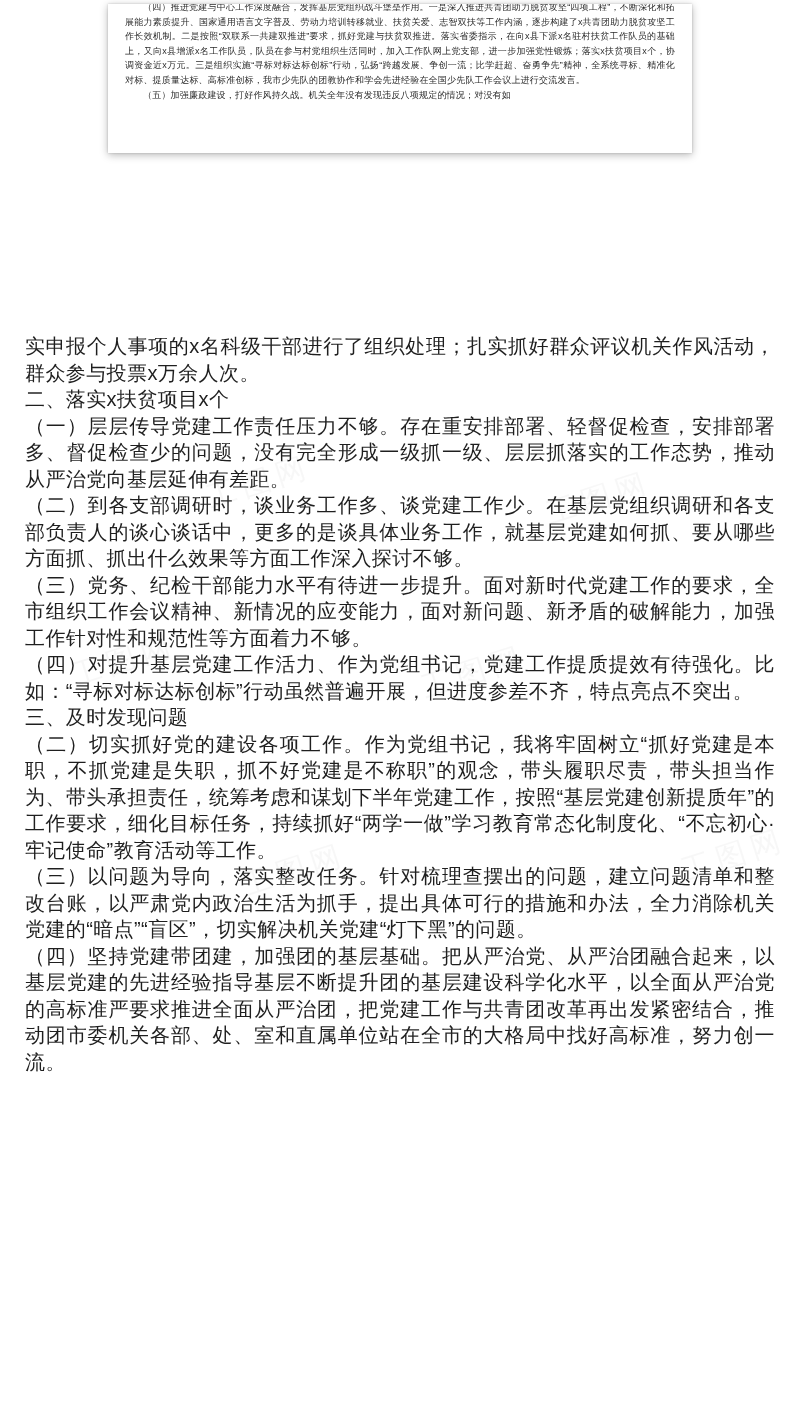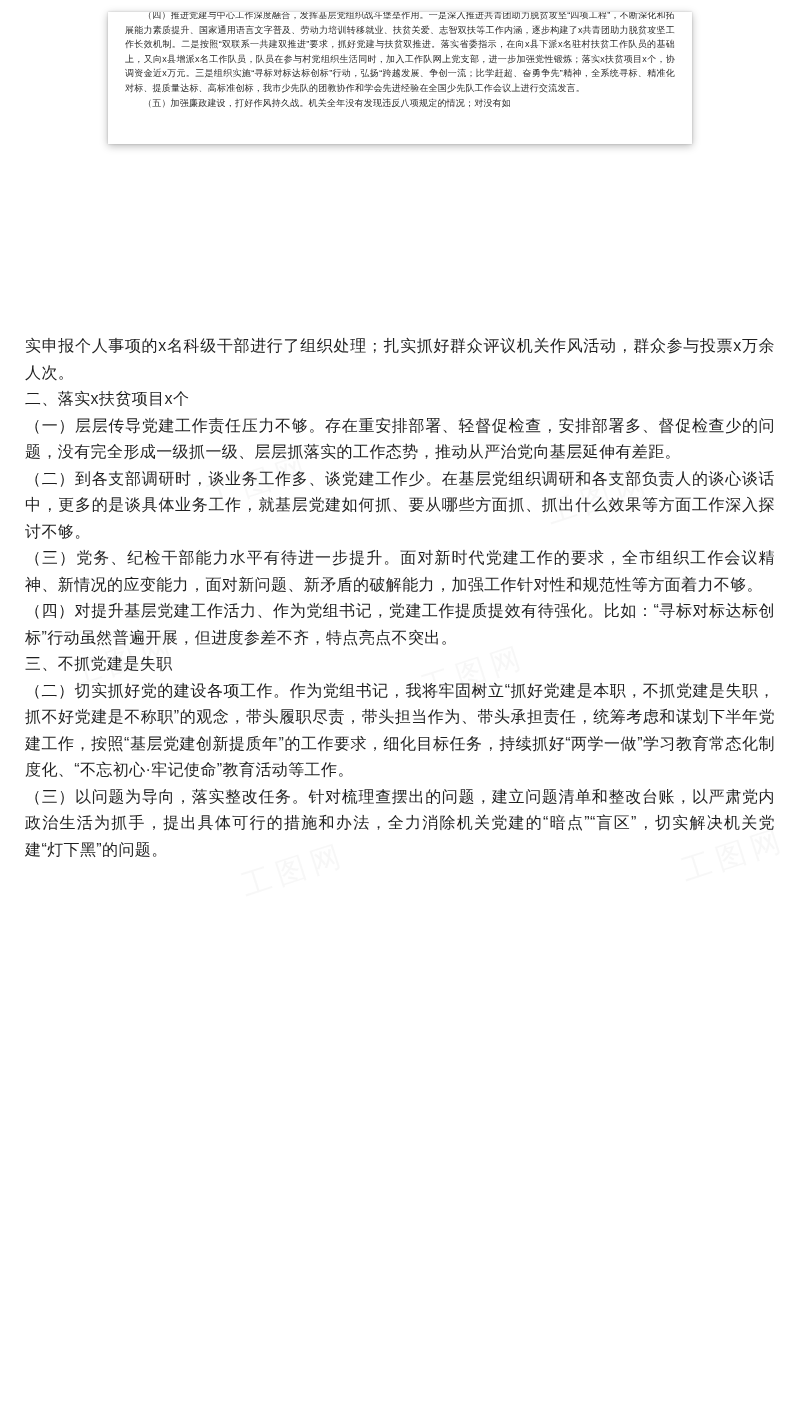--- a/index.html
+++ b/index.html
@@ -11,23 +11,23 @@
   body {
     position: relative;
     height: 1419px;
     overflow: hidden;
   }
 
   
   .preview-card {
     position: absolute;
     left: 108px;
-    top: 12px;
+    top: 4px;
     width: 584px;
-    height: 132px;
+    height: 149px;
     background: #ffffff;
     box-shadow: 0 2px 8px rgba(0,0,0,0.28), 0 0 2px rgba(0,0,0,0.18);
     overflow: hidden;
     cursor: pointer;
   }
   .preview-inner {
     margin-top: -4px;
     padding: 0 17px 10px 17px;
   }
   .preview-inner p {
@@ -52,21 +52,21 @@
   }
 
   
   .content {
     position: absolute;
     top: 333px;
     left: 25px;
     width: 750px;
   }
   .content p {
-    font-size: 16px;
+    font-size: 20px;
     line-height: 26.5px;
     color: #1f1f1f;
     text-align: justify;
     letter-spacing: 0.4px;
     word-break: break-all;
   }
 </style>
 </head>
 <body>
 
@@ -84,16 +84,17 @@
 <span class="wm" style="left:680px; top:835px;">工图网</span>
 <span class="wm" style="left:240px; top:850px;">工图网</span>
 
 <div class="content">
   <p>实申报个人事项的x名科级干部进行了组织处理；扎实抓好群众评议机关作风活动，群众参与投票x万余人次。</p>
   <p>二、落实x扶贫项目x个</p>
   <p>（一）层层传导党建工作责任压力不够。存在重安排部署、轻督促检查，安排部署多、督促检查少的问题，没有完全形成一级抓一级、层层抓落实的工作态势，推动从严治党向基层延伸有差距。</p>
   <p>（二）到各支部调研时，谈业务工作多、谈党建工作少。在基层党组织调研和各支部负责人的谈心谈话中，更多的是谈具体业务工作，就基层党建如何抓、要从哪些方面抓、抓出什么效果等方面工作深入探讨不够。</p>
   <p>（三）党务、纪检干部能力水平有待进一步提升。面对新时代党建工作的要求，全市组织工作会议精神、新情况的应变能力，面对新问题、新矛盾的破解能力，加强工作针对性和规范性等方面着力不够。</p>
   <p>（四）对提升基层党建工作活力、作为党组书记，党建工作提质提效有待强化。比如：“寻标对标达标创标”行动虽然普遍开展，但进度参差不齐，特点亮点不突出。</p>
-  <p>三、不抓党建是失职</p>
+  <p>三、及时发现问题</p>
   <p>（二）切实抓好党的建设各项工作。作为党组书记，我将牢固树立“抓好党建是本职，不抓党建是失职，抓不好党建是不称职”的观念，带头履职尽责，带头担当作为、带头承担责任，统筹考虑和谋划下半年党建工作，按照“基层党建创新提质年”的工作要求，细化目标任务，持续抓好“两学一做”学习教育常态化制度化、“不忘初心·牢记使命”教育活动等工作。</p>
   <p>（三）以问题为导向，落实整改任务。针对梳理查摆出的问题，建立问题清单和整改台账，以严肃党内政治生活为抓手，提出具体可行的措施和办法，全力消除机关党建的“暗点”“盲区”，切实解决机关党建“灯下黑”的问题。</p>
+  <p>（四）坚持党建带团建，加强团的基层基础。把从严治党、从严治团融合起来，以基层党建的先进经验指导基层不断提升团的基层建设科学化水平，以全面从严治党的高标准严要求推进全面从严治团，把党建工作与共青团改革再出发紧密结合，推动团市委机关各部、处、室和直属单位站在全市的大格局中找好高标准，努力创一流。</p>
 </div>
 
 </body></html>

